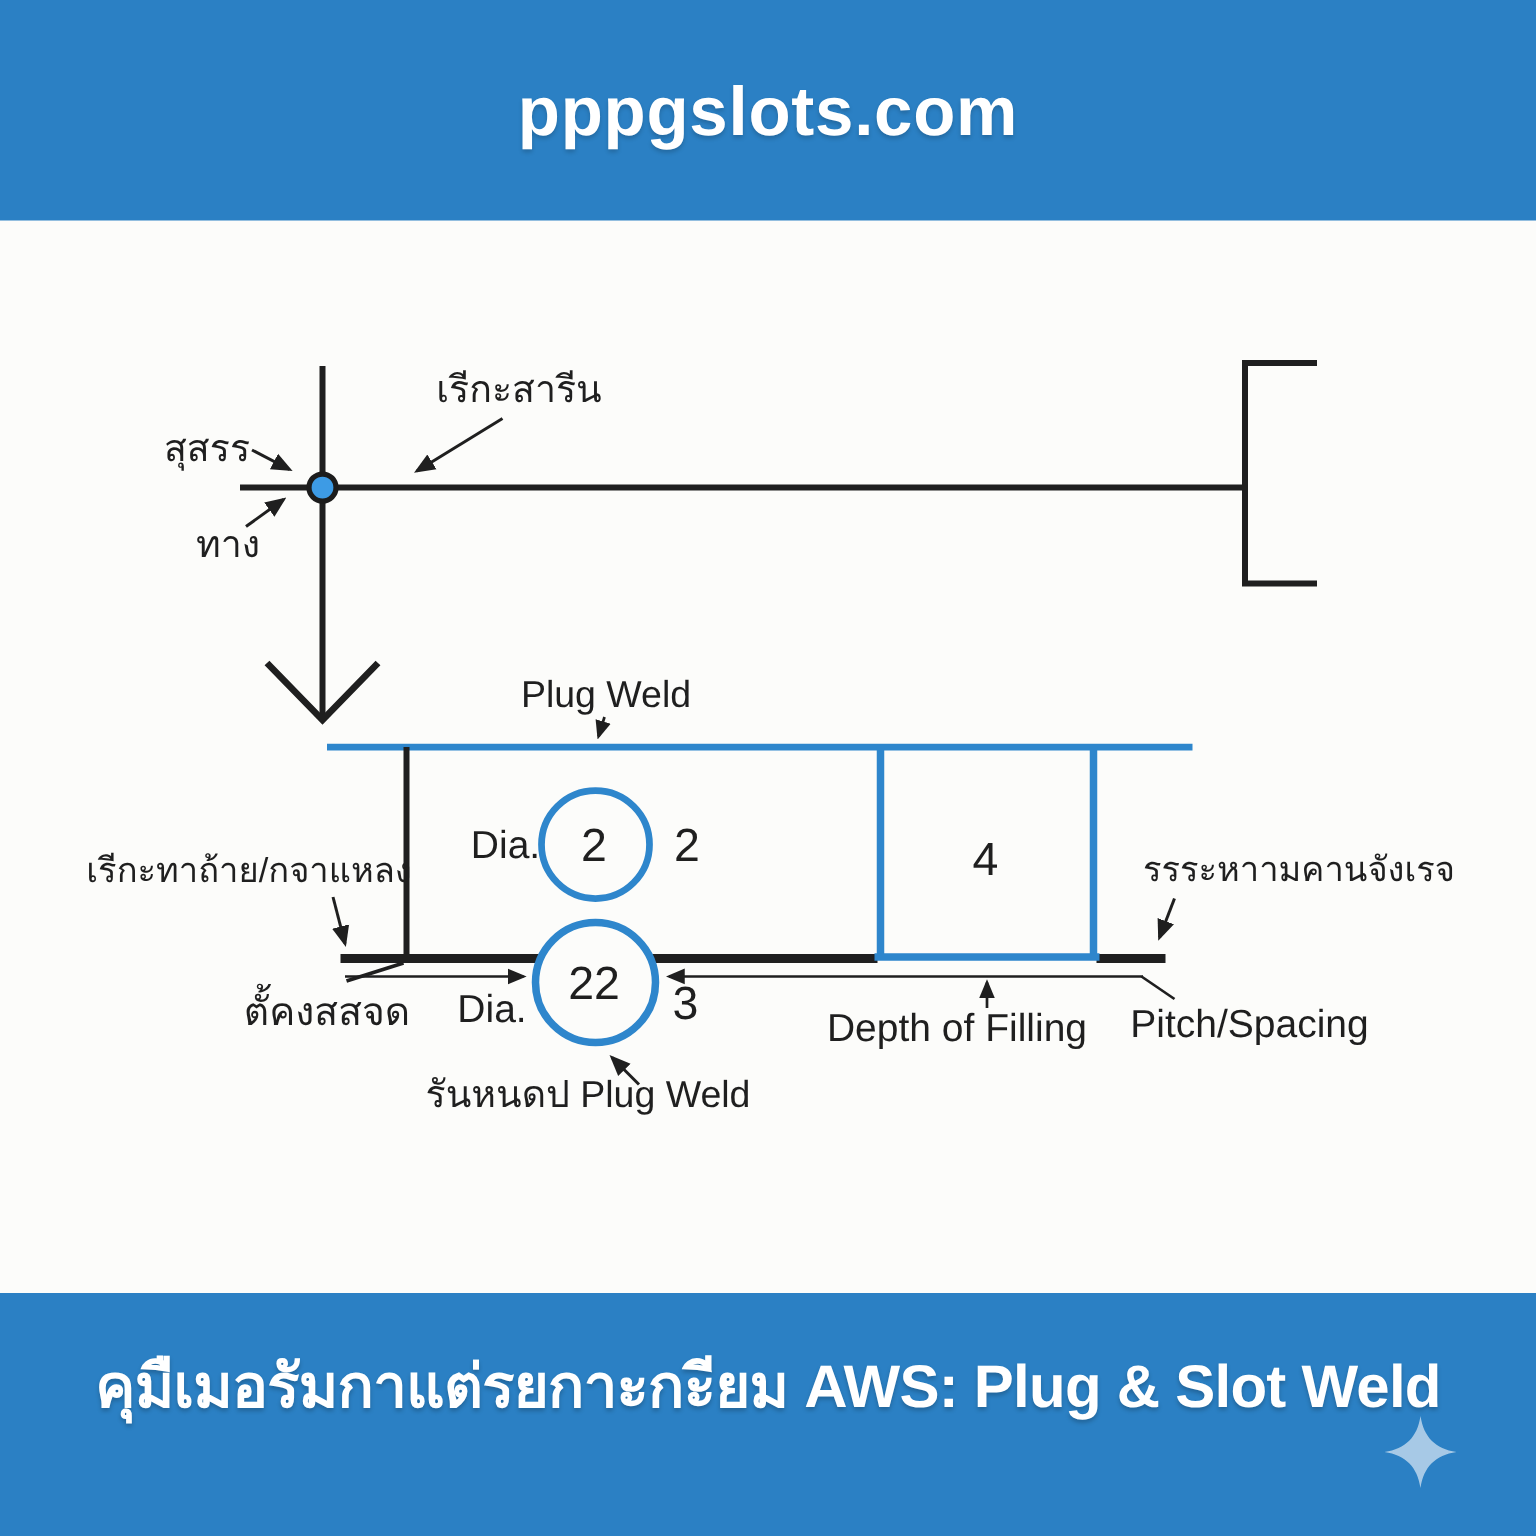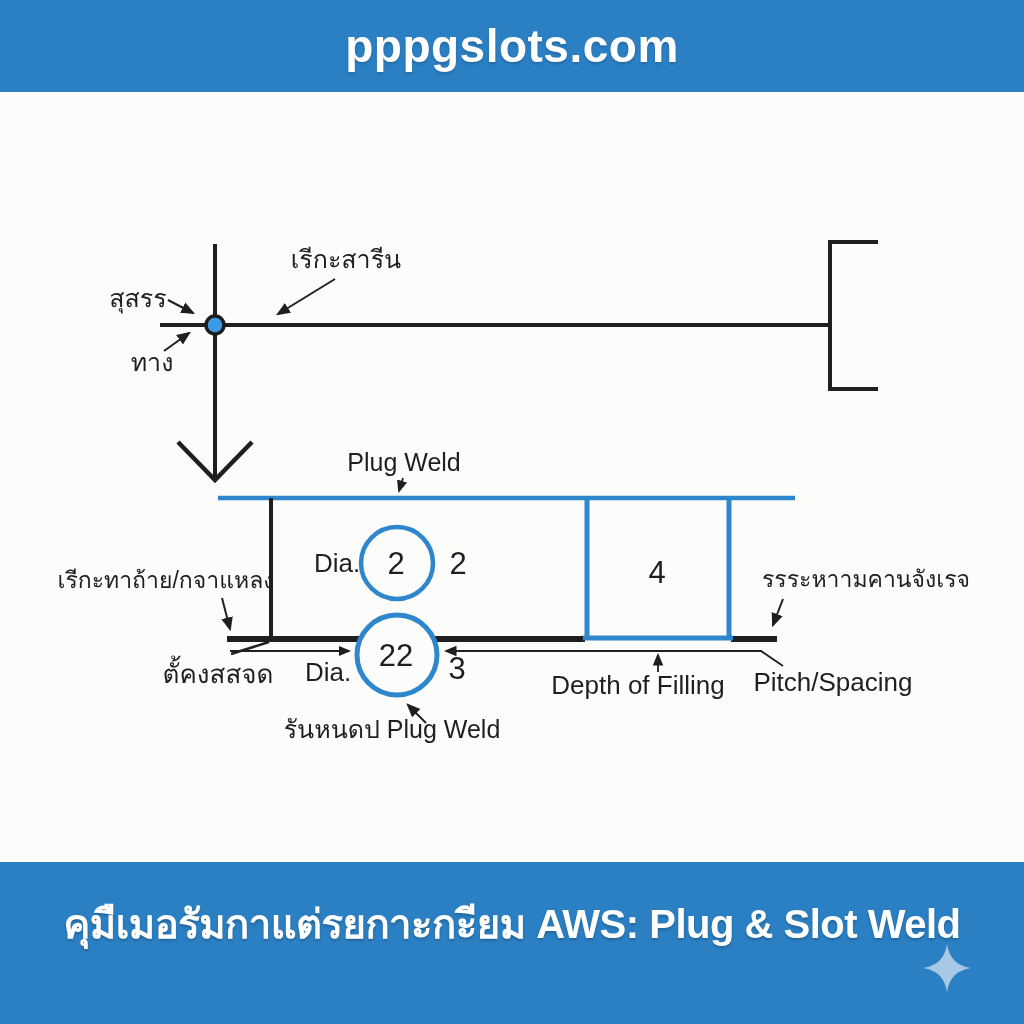--- a/index.html
+++ b/index.html
@@ -6,21 +6,21 @@
   .canvas {
     position:relative; width:1024px; height:1024px; overflow:hidden;
     background: var(--paper, #FCFCFA);
     font-family:"Liberation Sans", sans-serif;
   }
   .band {
     position:absolute; left:0; width:1024px;
     background: var(--band, #2B80C4);
     display:flex; align-items:center; justify-content:center;
   }
-  .band.header { top:0; height:92px;text-align:right; }
+  .band.header { top:0; height:147px;text-align:right; }
   .band.footer { top:862px; height:171px; align-items:flex-start; }
   .site-name {
     color:#fff; font-weight:bold; font-size:46px; letter-spacing:0.5px;
     text-shadow:0 2px 3px rgba(0,0,0,0.18);
   }
   .footer-title {
     margin-top:30px; color:#fff; font-weight:bold; font-size:40px;
     letter-spacing:-0.5px; white-space:nowrap;
     text-shadow:0 2px 3px rgba(0,0,0,0.22);
   }

